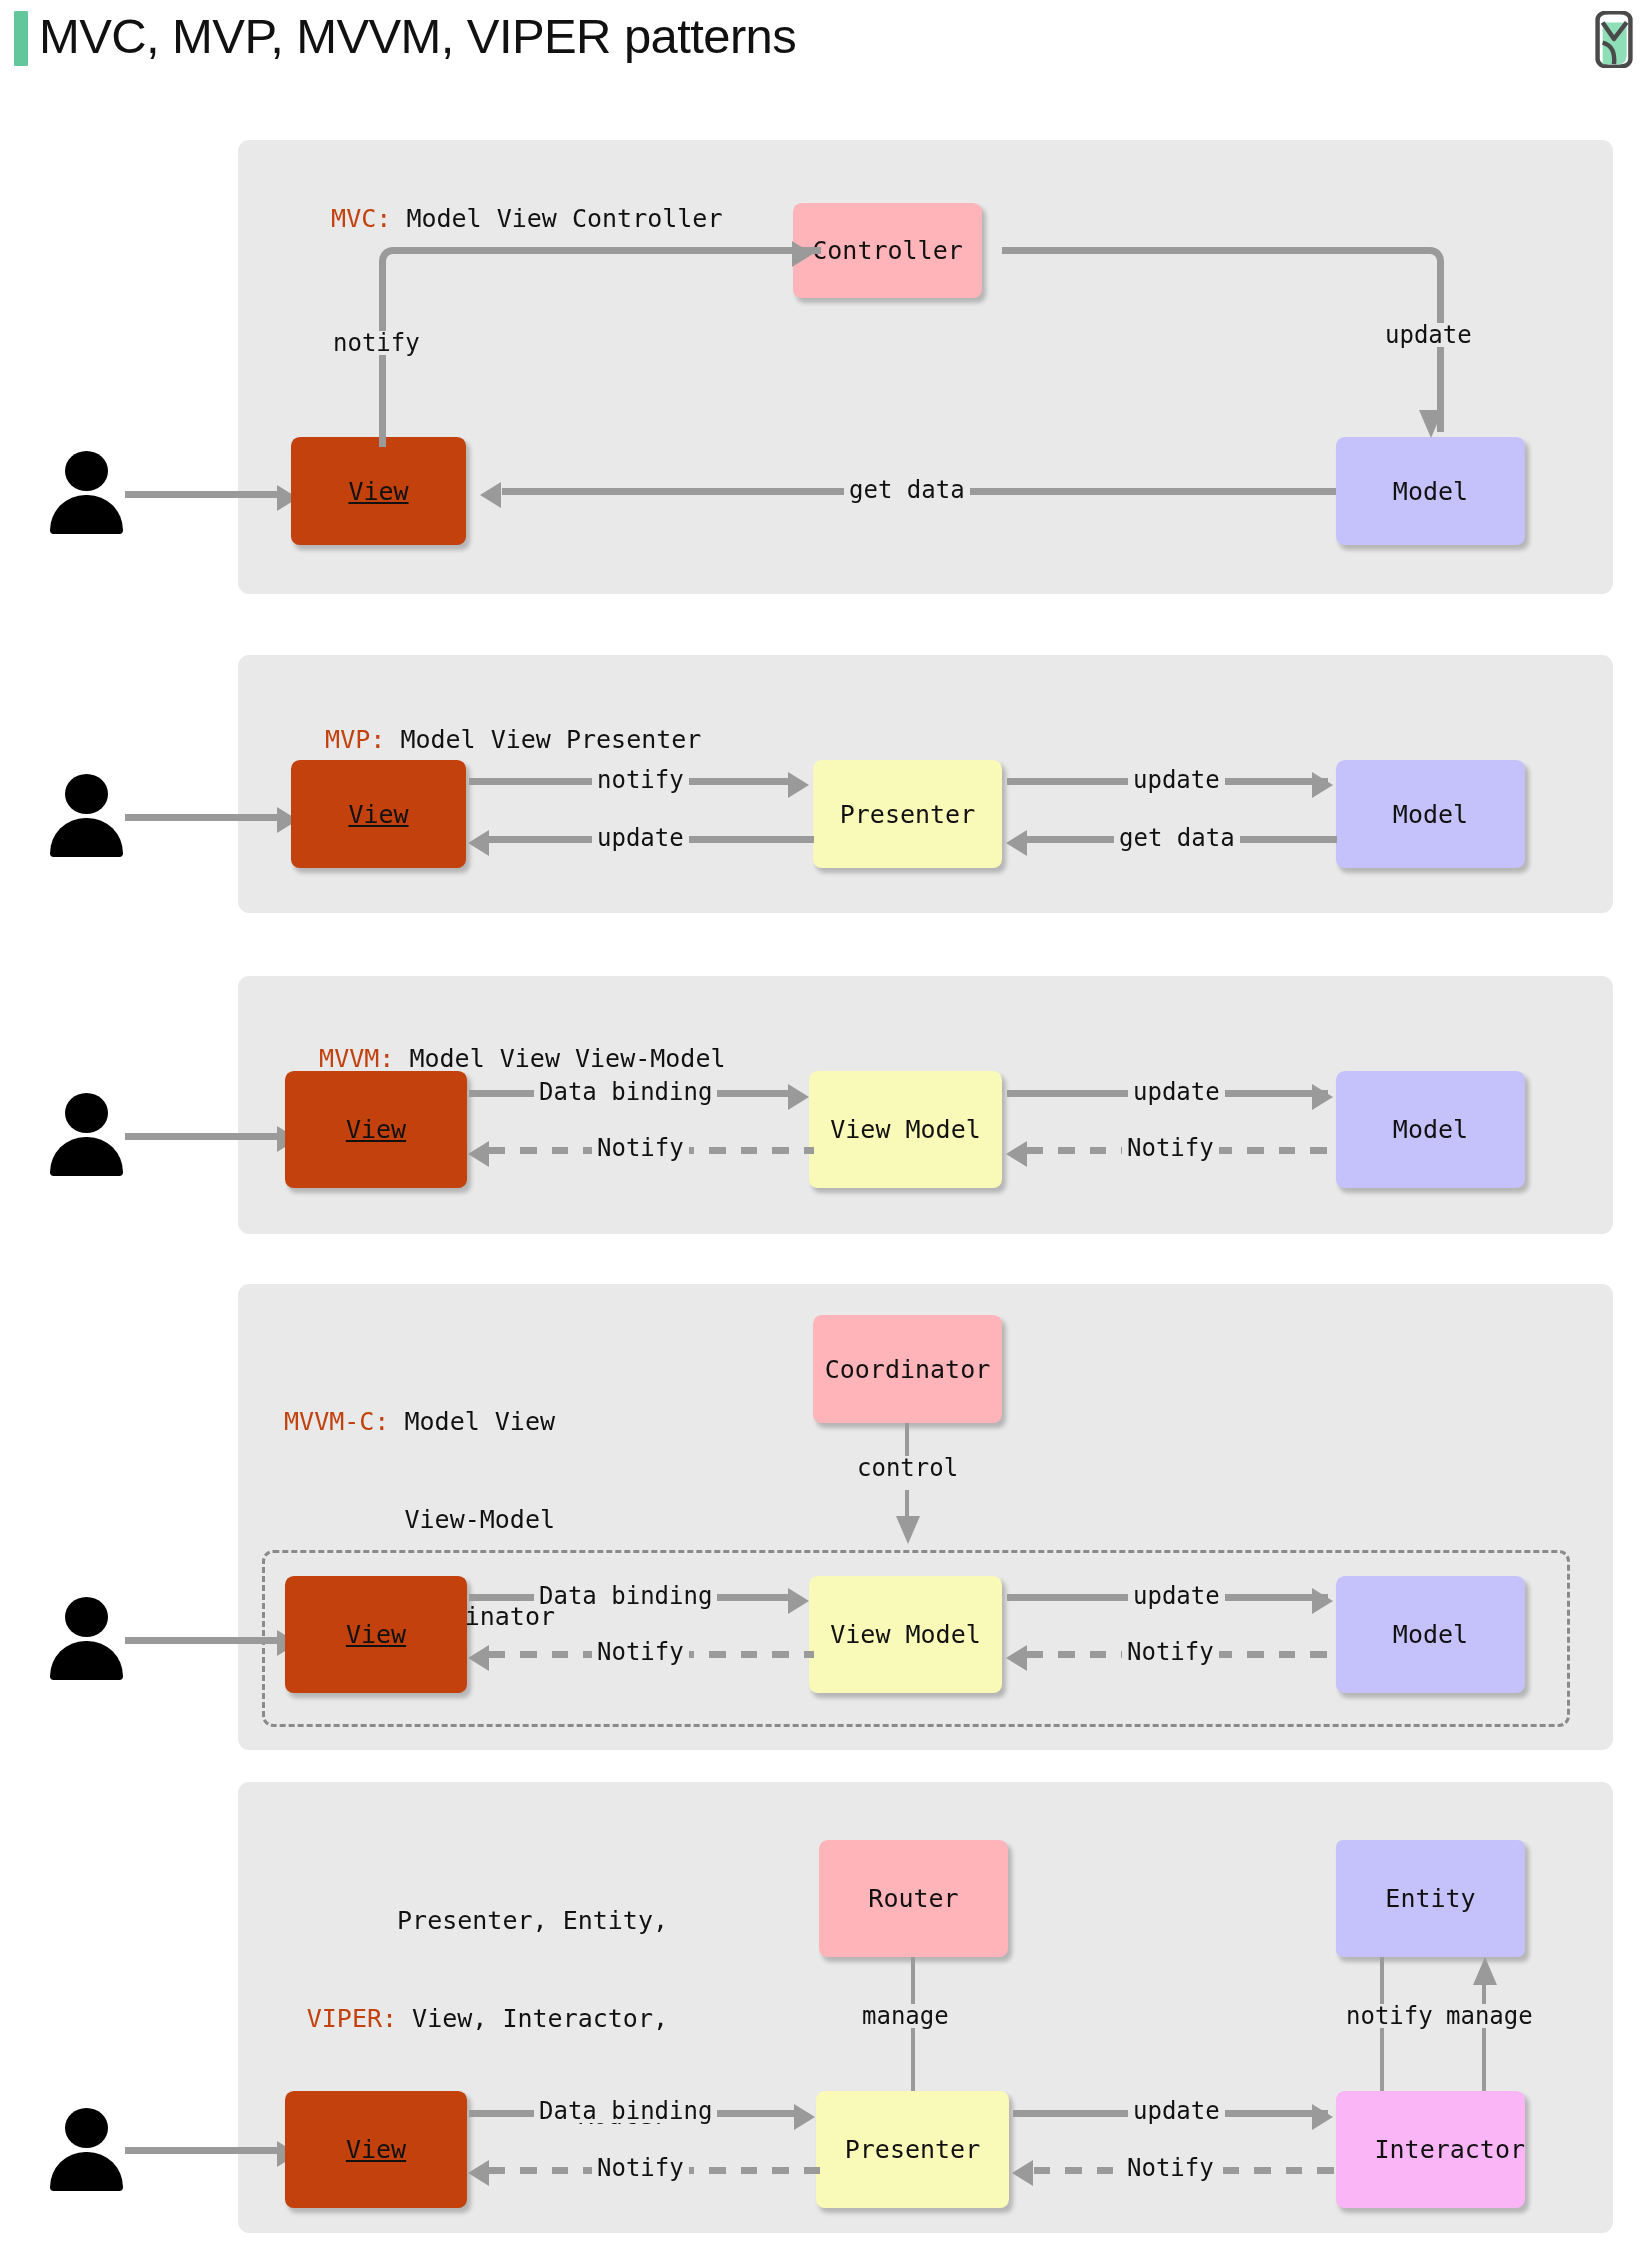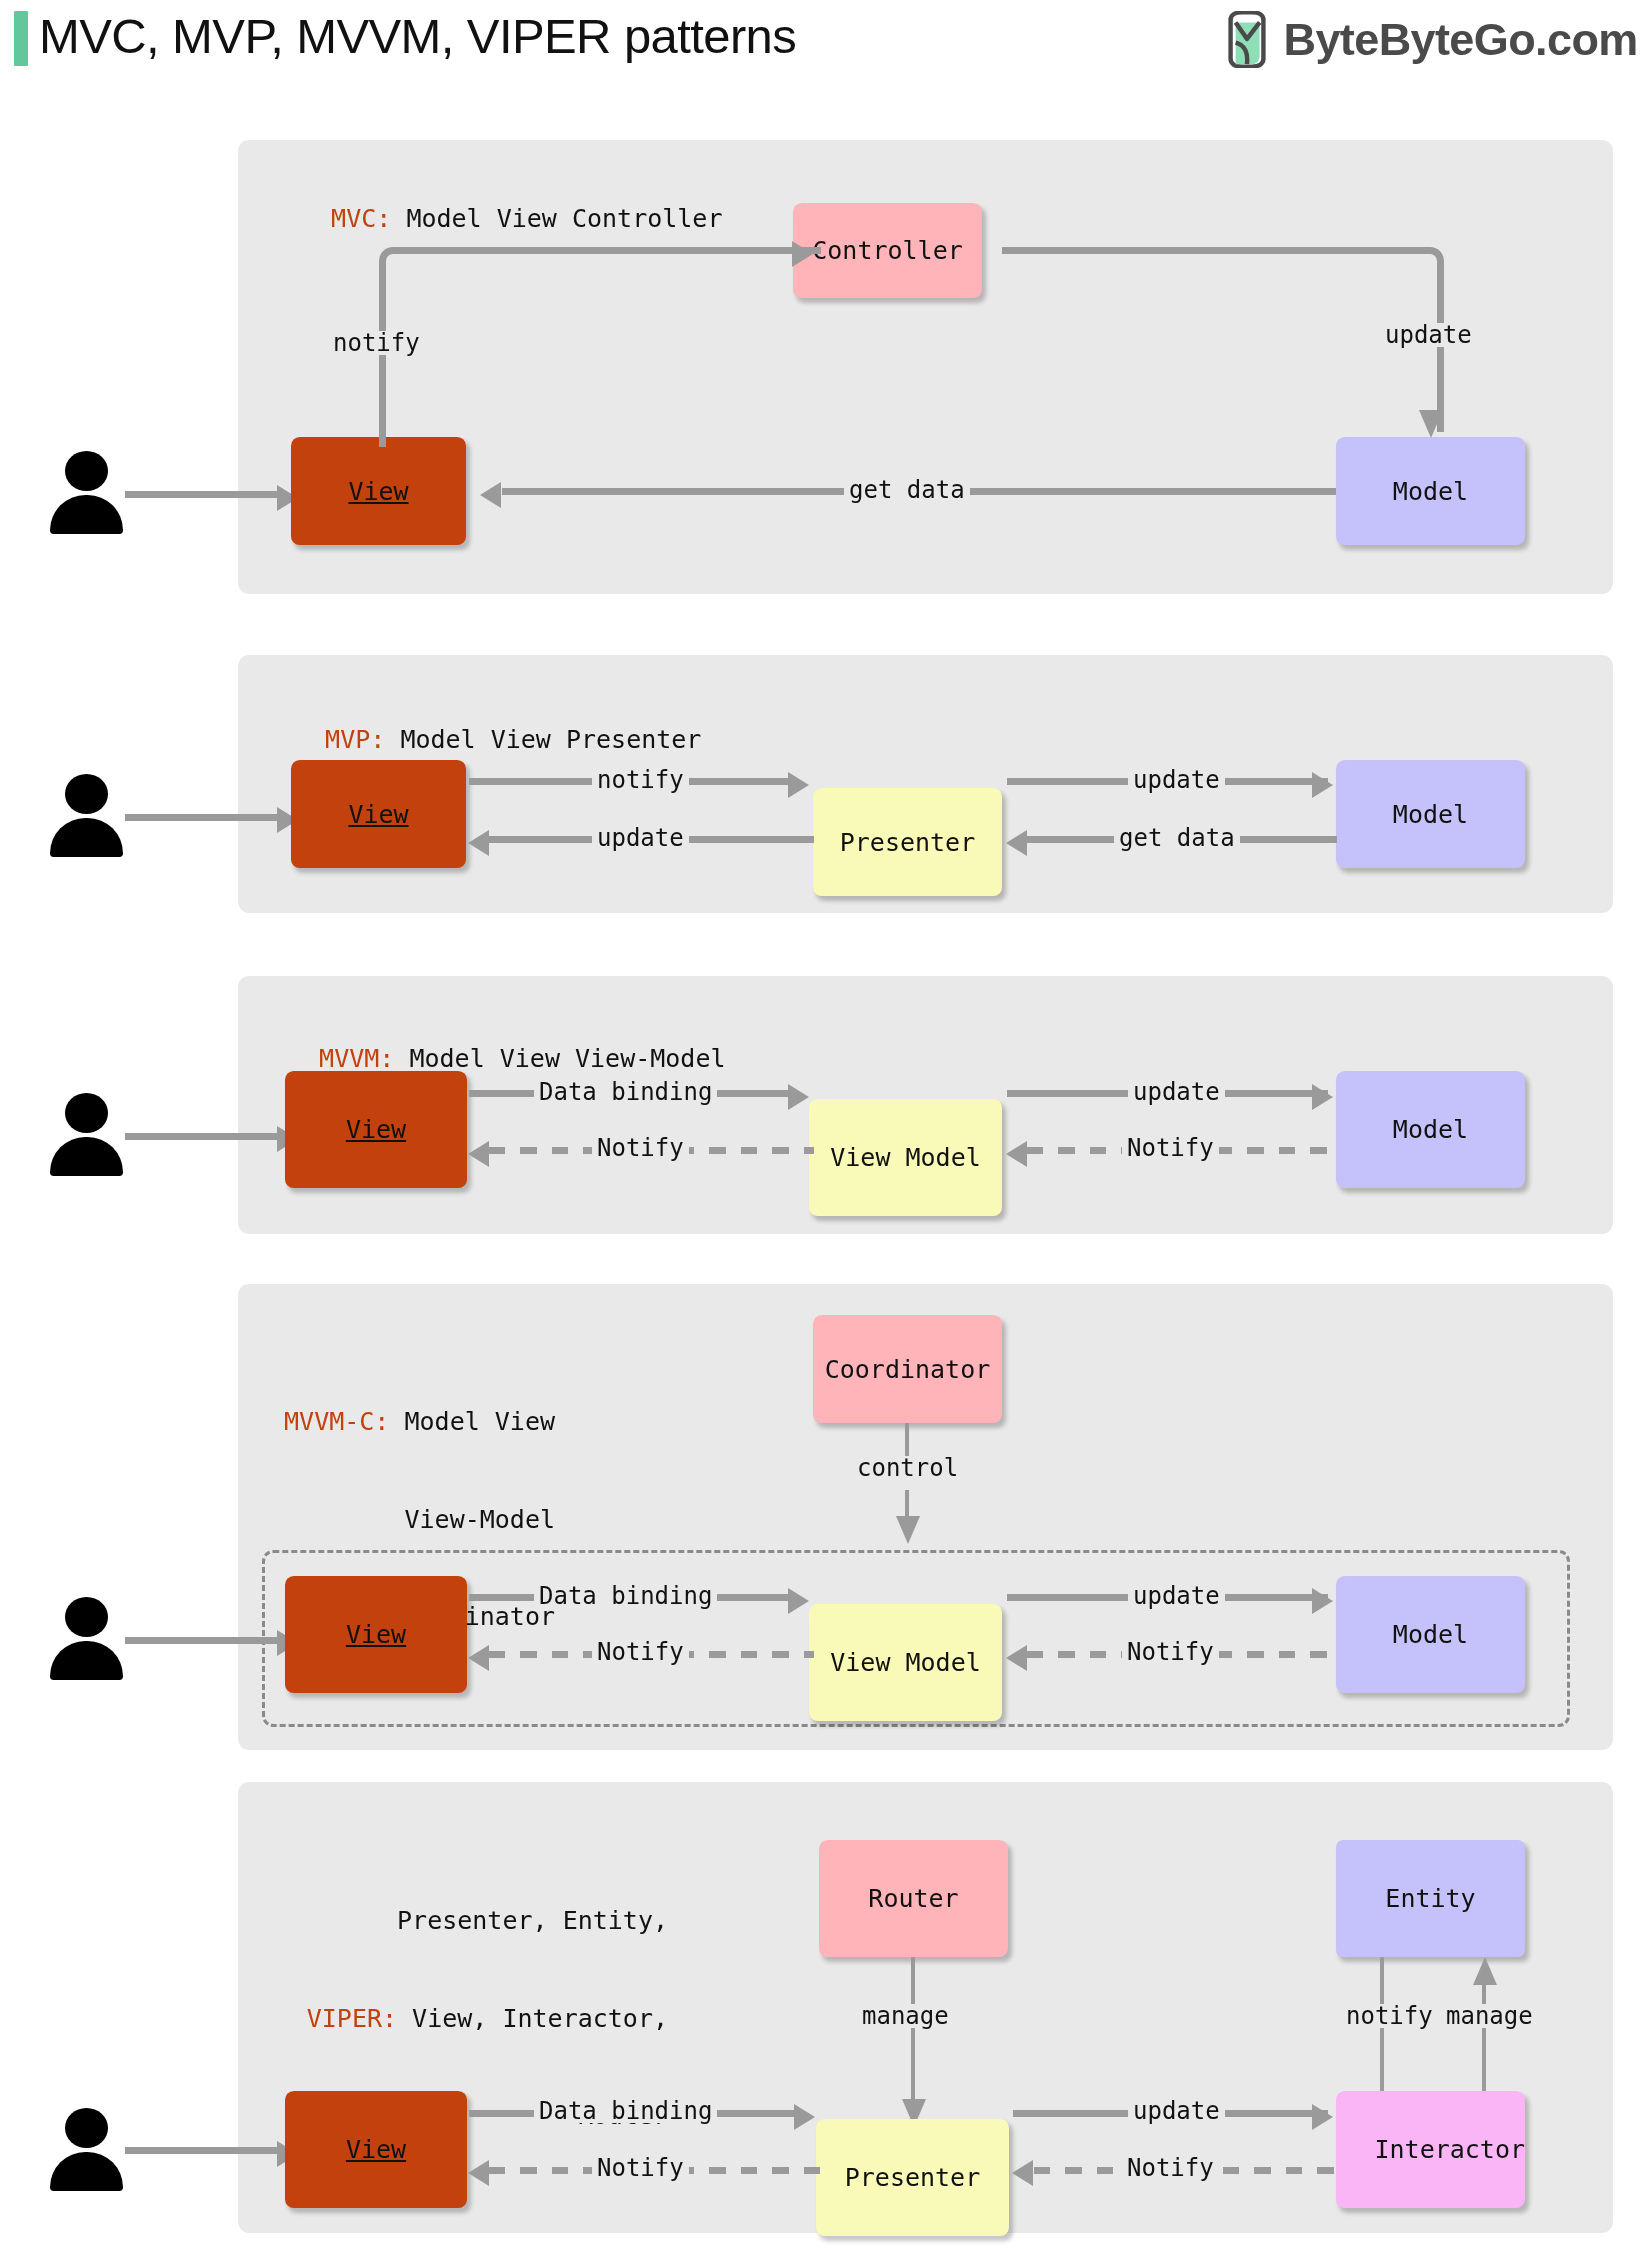--- a/index.html
+++ b/index.html
@@ -41,21 +41,21 @@
   
   .node{
     position:absolute;border-radius:8.8px;
     display:flex;align-items:center;justify-content:center;
     font-size:25px;color:#111;text-align:center;white-space:nowrap;
     box-shadow:3.8px 4.4px 4.4px rgba(0,0,0,0.22);
   }
   .n-view{background:#c2410c;text-decoration:underline;}
   .n-model{background:#c5c2fb;}
   .n-ctrl{background:#ffb4b9;}
-  .n-pres{background:#fafab8;margin-top:28px;}
+  .n-pres{background:#fafab8;}
   .n-inter{background:#fab5f7;justify-content:flex-end;}
 
   
   .hline{position:absolute;height:7px;background:#9a9a9a;}
   .vline{position:absolute;width:7px;background:#9a9a9a;}
   .vline.thin{width:4.4px;background:#9a9a9a;}
 
   .arrow-r{position:absolute;width:0;height:0;
     border-top:13.2px solid transparent;border-bottom:13.2px solid transparent;
     border-left:21.4px solid #9a9a9a;}
@@ -87,21 +87,20 @@
 <div class="header">
   <div class="accent-bar"></div>
   <div class="page-title">MVC, MVP, MVVM, VIPER patterns</div>
   <div class="brand">
     <svg class="brand-mark" viewBox="0 0 76 90">
       <path d="M12 14 C12 6 20 2 30 2 L46 2 C56 2 64 6 64 14 L64 76 C64 84 56 88 46 88 L30 88 C20 88 12 84 12 76 Z" fill="none" stroke="#4a4a4a" stroke-width="7"></path>
       <path d="M20 18 L20 84 L46 84 C56 84 58 76 58 68 L58 18 Z" fill="#8edfb7"></path>
       <path d="M20 18 L38 44 L58 18" fill="none" stroke="#4a4a4a" stroke-width="7" stroke-linejoin="round"></path>
       <path d="M20 50 C34 54 40 64 38 84" fill="none" stroke="#4a4a4a" stroke-width="7"></path>
     </svg>
-    <div class="brand-text">ByteByteGo.com</div>
   </div>
 </div>
 
 <div class="panel" style="left:238px;top:140px;width:1375px;height:454px;"></div>
 
 <div class="sec-label" style="left:301px;top:171px;">
   <span class="key">MVC:</span><span> Model View Controller</span>
 </div>
 
 <div class="person" style="left:49px;top:447px;">

